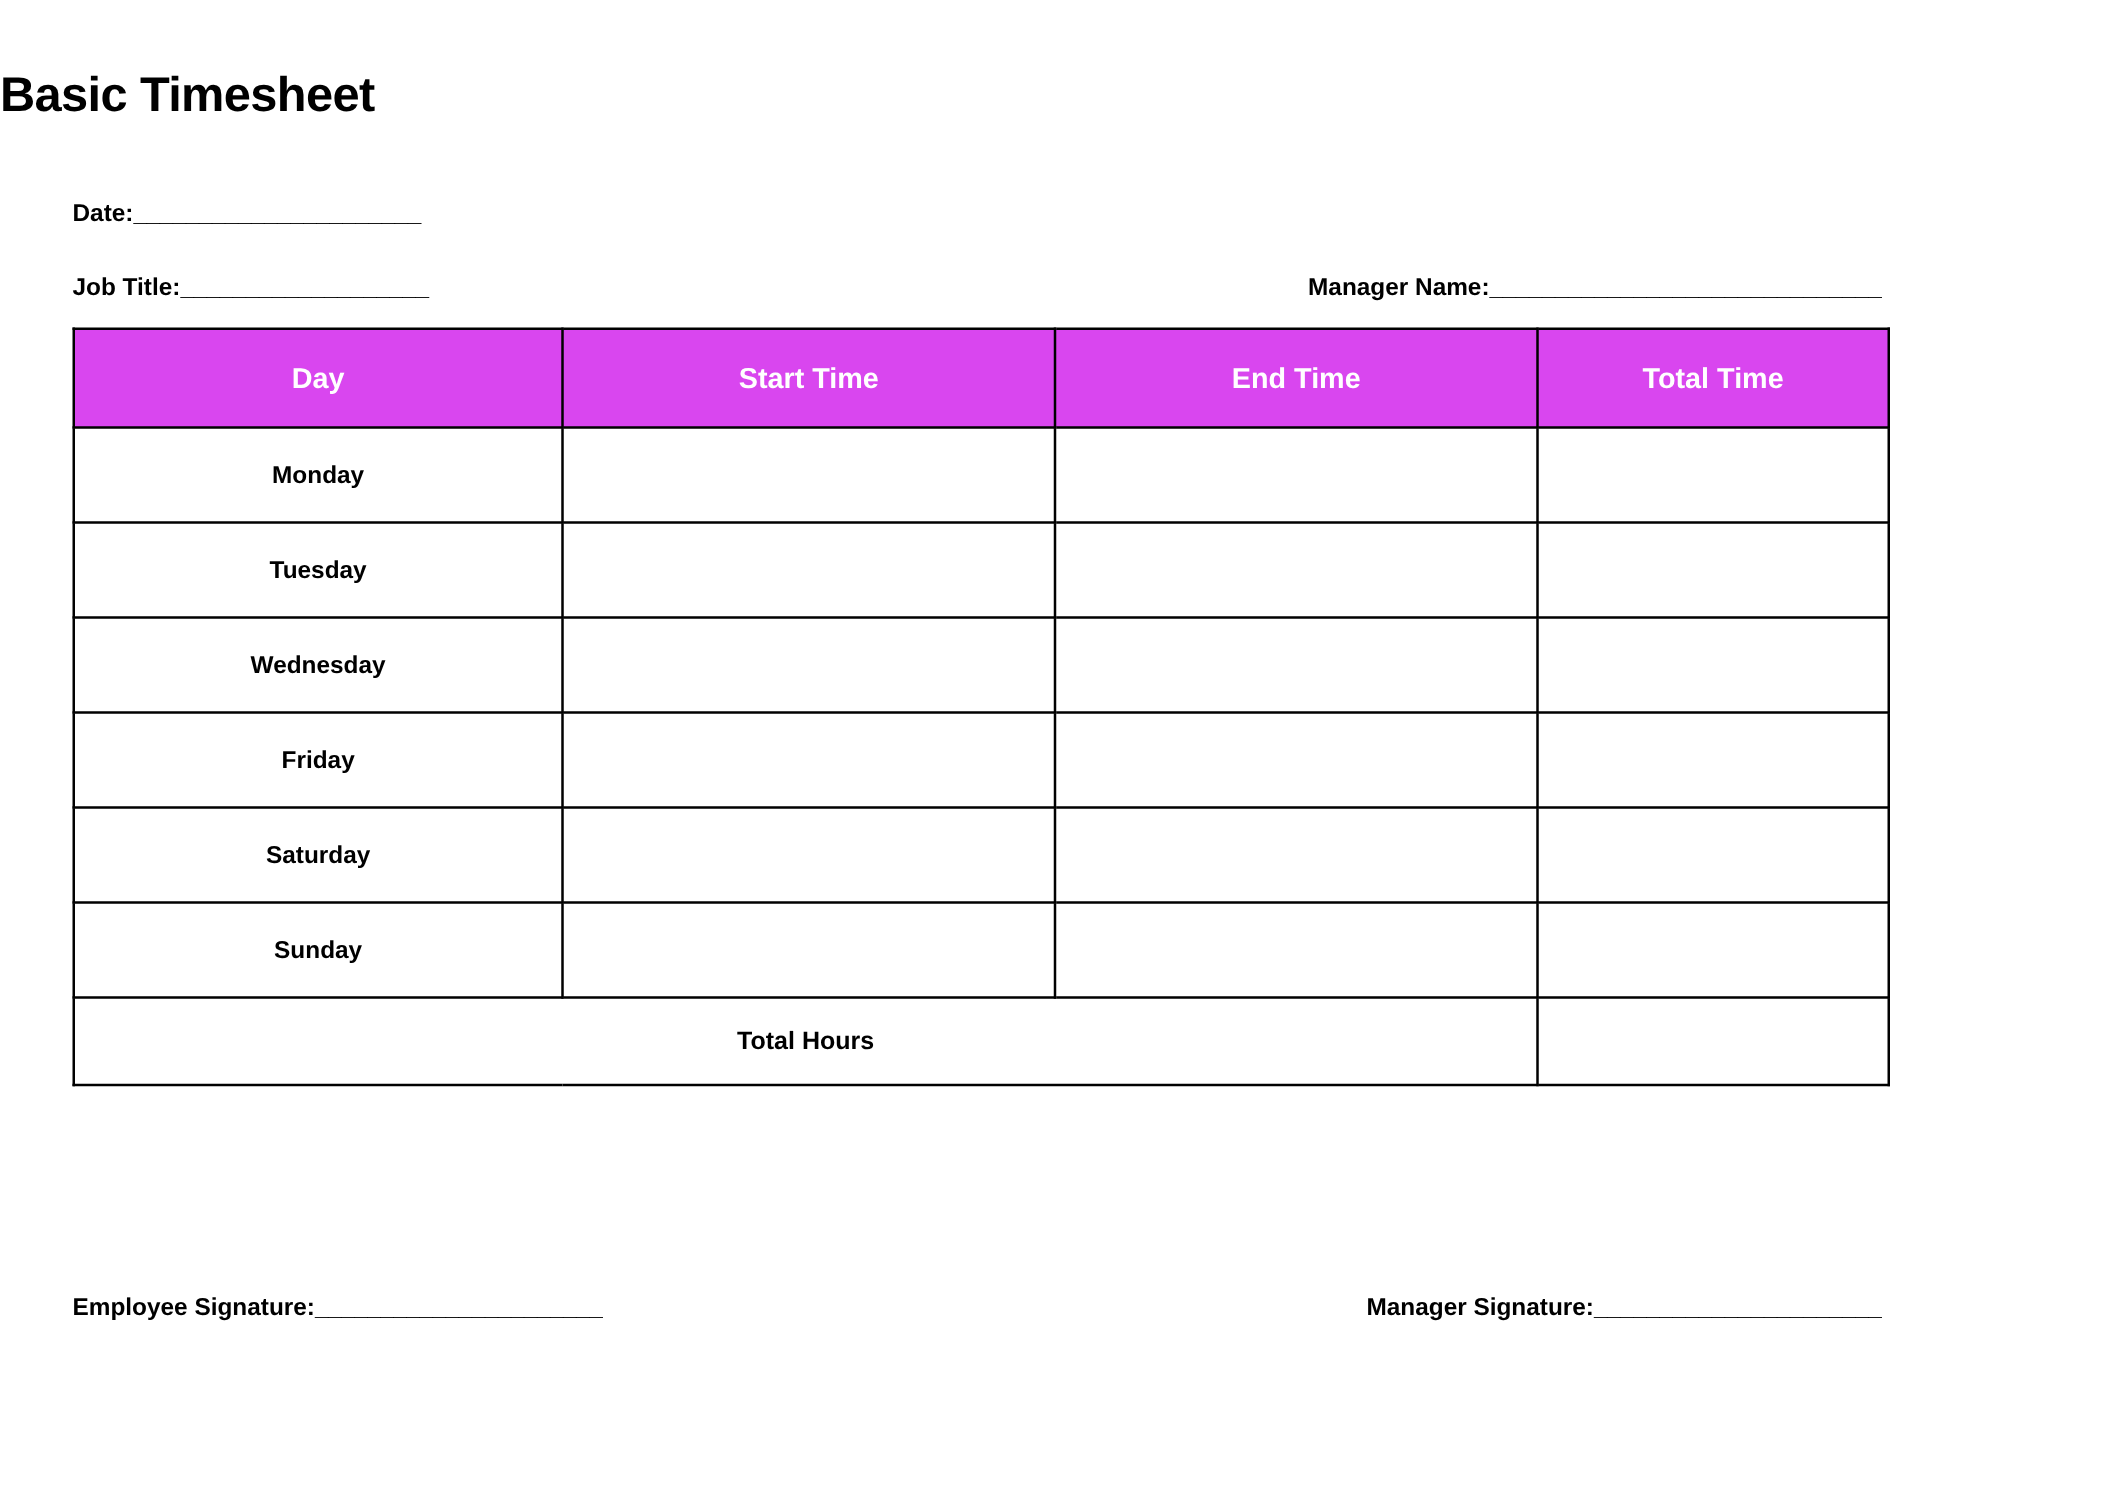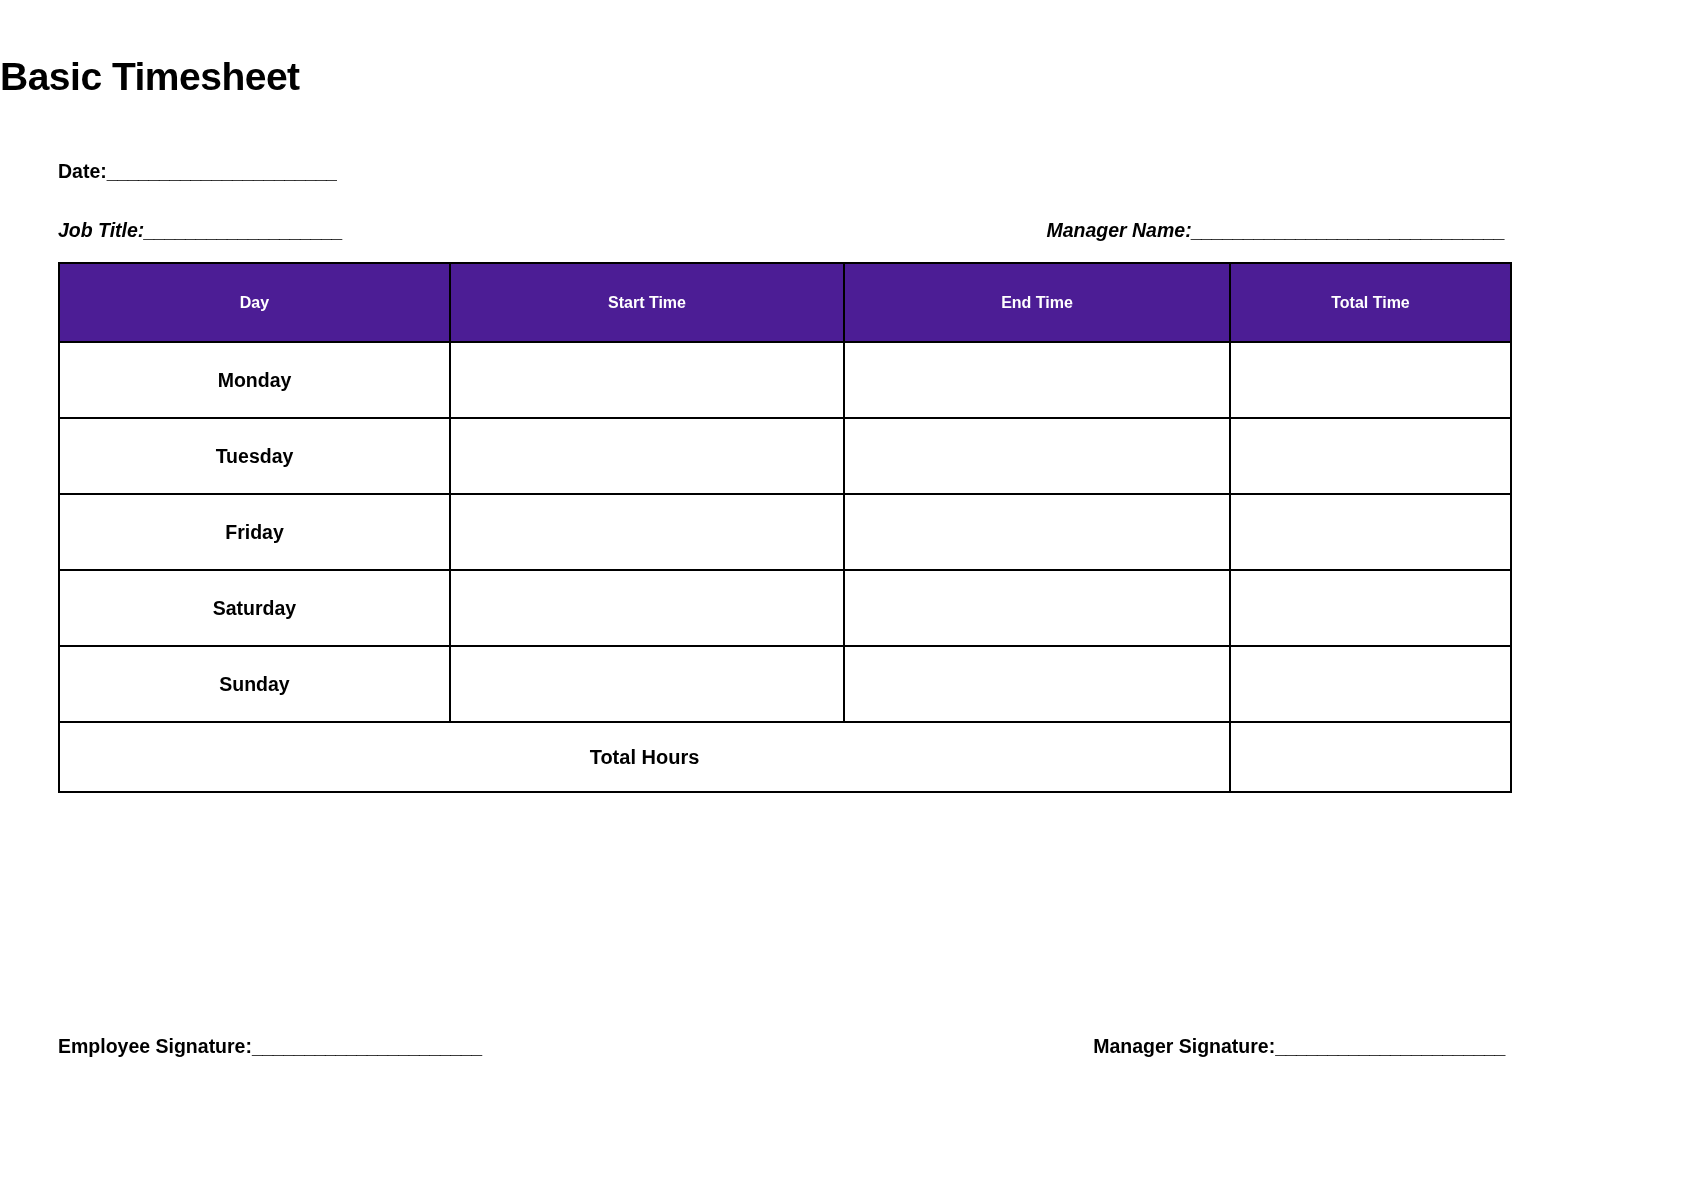--- a/index.html
+++ b/index.html
@@ -40,21 +40,21 @@
   
   .field-row {
     position: absolute;
     left: 58px;
     width: 1455px;
     display: flex;
     justify-content: space-between;
     align-items: baseline;
   }
   .field-row.row1 { top: 160px; }
-  .field-row.row2 { top: 219px; font-style: italic; }
+  .field-row.row2 { top: 219px; }
 
   .field {
     font-size: 19.5px;
     font-weight: bold;
     white-space: nowrap;
     display: flex;
     align-items: baseline;
   }
   .field .flabel { }
   .field .fline {
@@ -74,23 +74,23 @@
     table-layout: fixed;
   }
   .timesheet th,
   .timesheet td {
     border: 2px solid #000000;
     padding: 0;
     text-align: center;
     vertical-align: middle;
   }
   .timesheet thead th {
-    background: #4c1d95;
+    background: #d946ef;
     color: #ffffff;
-    font-size: 16px;
+    font-size: 23px;
     font-weight: bold;
     height: 77px;
     border-color: #000000;
   }
   .timesheet tbody td {
     height: 74px;
     font-size: 19.5px;
     font-weight: bold;
     background: #ffffff;
   }
@@ -178,20 +178,26 @@
         <td></td>
         <td></td>
       </tr>
       <tr>
         <td class="day-cell">Tuesday</td>
         <td></td>
         <td></td>
         <td></td>
       </tr>
       <tr>
+        <td class="day-cell">Wednesday</td>
+        <td></td>
+        <td></td>
+        <td></td>
+      </tr>
+      <tr>
         <td class="day-cell">Friday</td>
         <td></td>
         <td></td>
         <td></td>
       </tr>
       <tr>
         <td class="day-cell">Saturday</td>
         <td></td>
         <td></td>
         <td></td>

